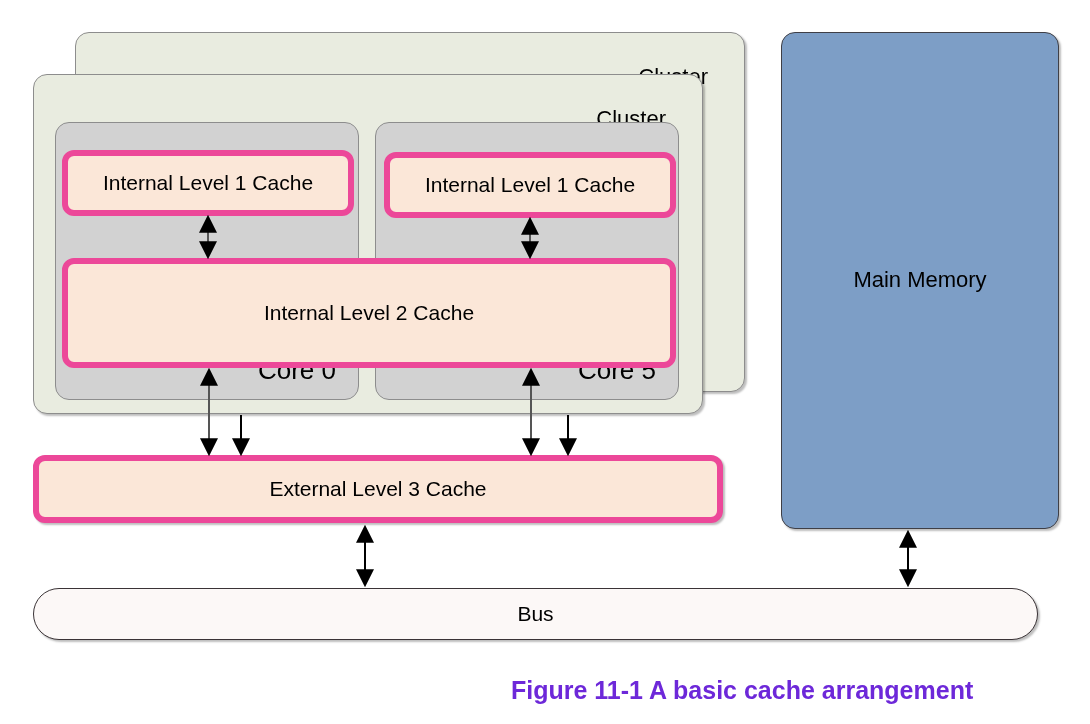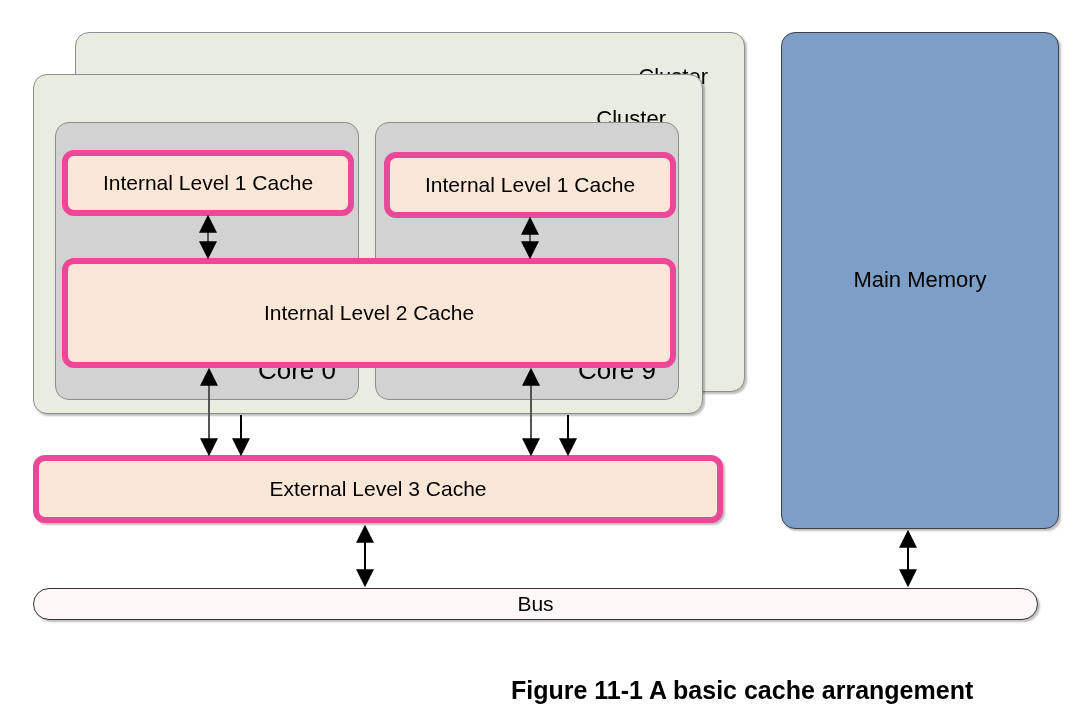--- a/index.html
+++ b/index.html
@@ -83,21 +83,21 @@
     border: 1px solid #3f3f46;
     border-radius: 14px;
     font-size: 22px;
   }
 
   
   .caption {
     position: absolute;
     font-size: 25px;
     font-weight: bold;
-    color: #000000;
+    color: #6d28d9;
     white-space: nowrap;
   }
 
   
   #arrows {
     position: absolute;
     left: 0;
     top: 0;
     width: 1090px;
     height: 724px;
@@ -115,40 +115,40 @@
 
   <div class="box cluster shadowed" style="left:33px; top:74px; width:670px; height:340px;">
     <span class="cluster-label">Cluster</span>
   </div>
 
   <div class="box core" style="left:55px; top:122px; width:304px; height:278px;">
     <span class="core-label">Core 0</span>
   </div>
 
   <div class="box core" style="left:375px; top:122px; width:304px; height:278px;">
-    <span class="core-label">Core 9</span>
+    <span class="core-label">Core 5</span>
   </div>
 
   <div class="box cache" style="left:62px; top:150px; width:292px; height:66px;">
     <span>Internal Level 1 Cache</span>
   </div>
 
   <div class="box cache" style="left:384px; top:152px; width:292px; height:66px;">
     <span>Internal Level 1 Cache</span>
   </div>
 
   <div class="box cache" style="left:62px; top:258px; width:614px; height:110px;">
     <span>Internal Level 2 Cache</span>
   </div>
 
   <div class="box cache shadowed" style="left:33px; top:455px; width:690px; height:68px;">
     <span>External Level 3 Cache</span>
   </div>
 
-  <div class="box bus shadowed" style="left:33px; top:588px; width:1005px; height:32px;">
+  <div class="box bus shadowed" style="left:33px; top:588px; width:1005px; height:52px;">
     <span>Bus</span>
   </div>
 
   <div class="box memory shadowed" style="left:781px; top:32px; width:278px; height:497px;">
     <span>Main Memory</span>
   </div>
 
   <svg id="arrows" viewBox="0 0 1090 724">
     <defs>
       <marker id="ahead" markerWidth="9" markerHeight="9" refX="7.4" refY="4.5" orient="auto" markerUnits="strokeWidth">

